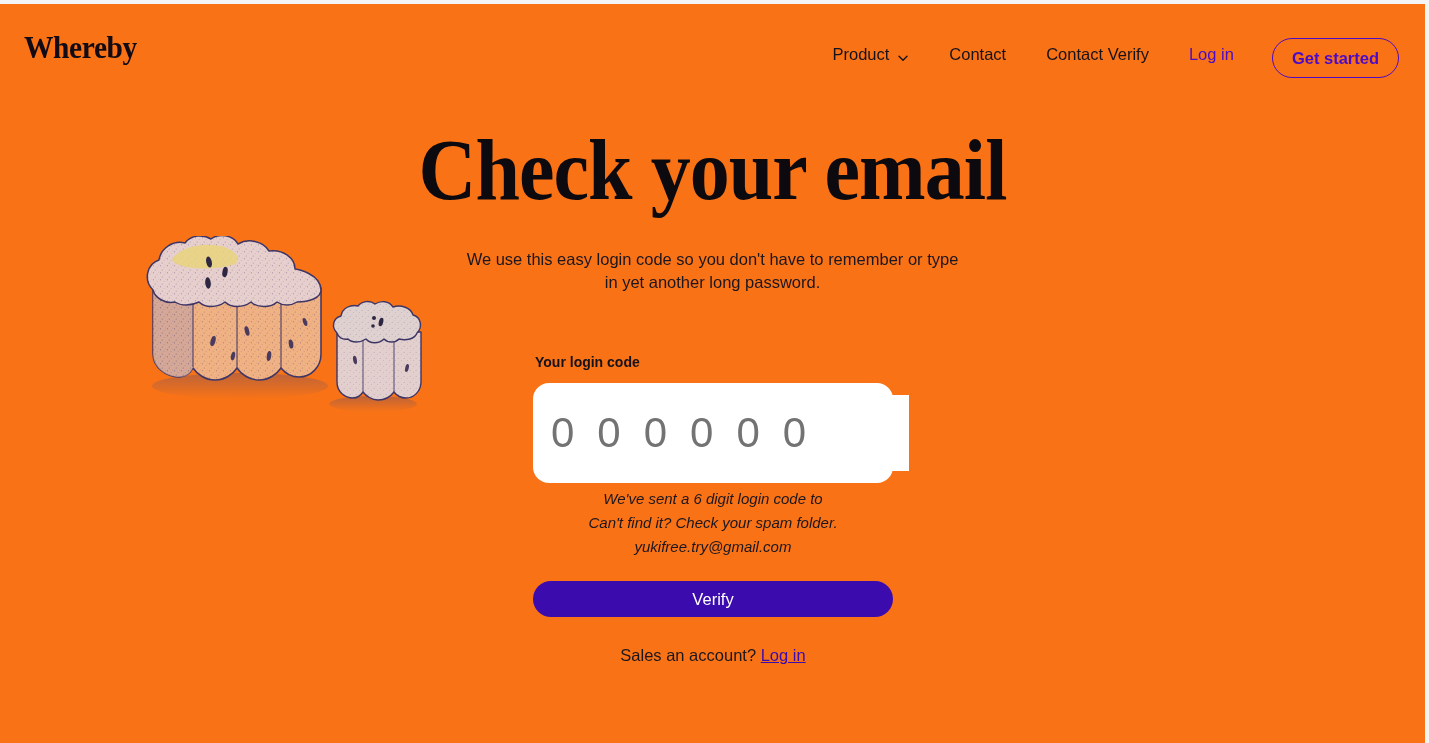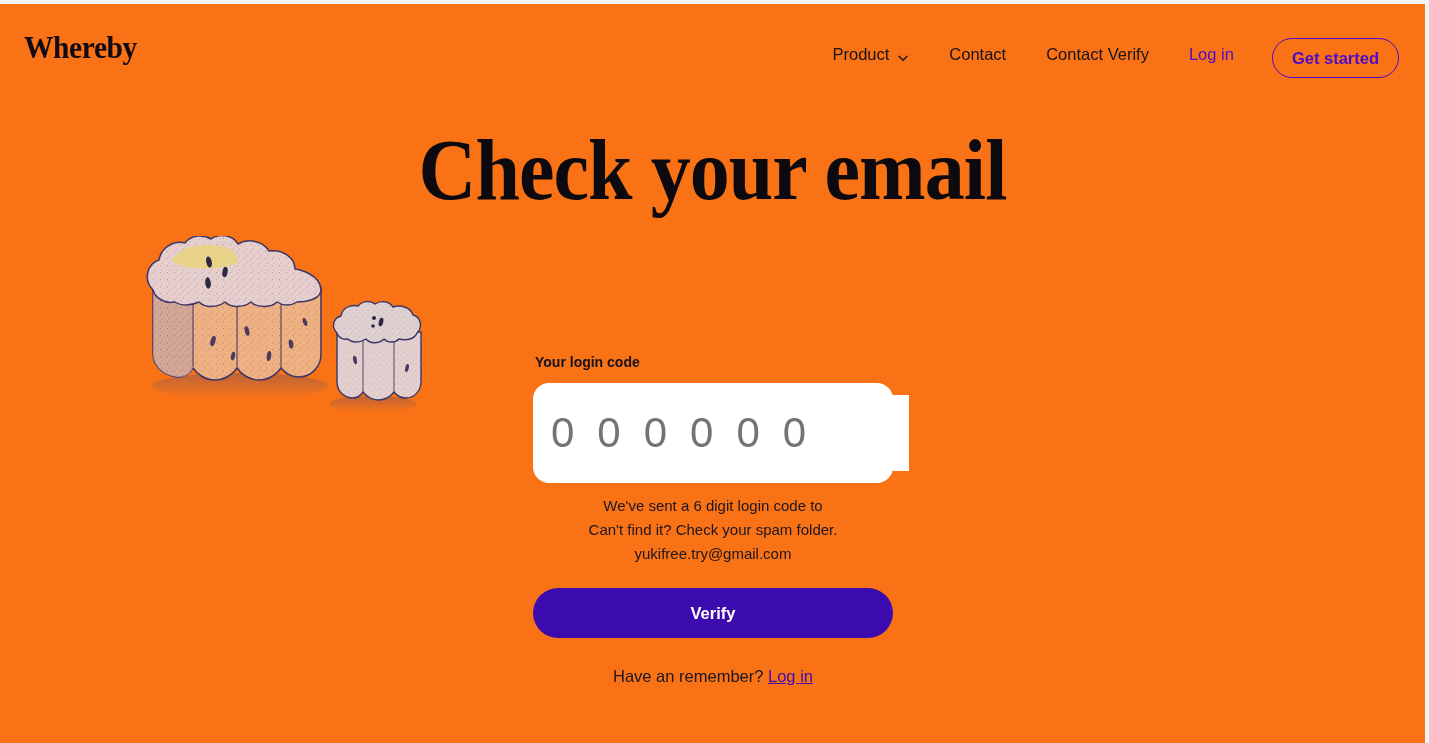--- a/index.html
+++ b/index.html
@@ -171,39 +171,39 @@
     color: #737373;
     letter-spacing: 23px;
     padding: 0;
     line-height: 76px;
   }
   .code-input-overflow::placeholder {
     color: #737373;
     opacity: 1;
   }
   .sent-info {
-    margin-top: 11px;
+    margin-top: 4px;
     text-align: center;
     font-size: 15px;
     line-height: 24px;
     color: #1b1620;
     width: 360px;
+    font-style: italic;
   }
   .verify-btn {
     margin-top: 22px;
     width: 360px;
-    height: 50px;
+    height: 36px;
     border: none;
     border-radius: 26px;
     background: #3c0bae;
     color: #ffffff;
     font-size: 16.5px;
     font-family: "Liberation Sans", sans-serif;
     cursor: pointer;
-    font-weight: bold;
   }
   .have-account {
     margin-top: 29px;
     text-align: center;
     width: 360px;
     font-size: 16.5px;
     color: #1b1620;
   }
   .have-account a {
     color: #3c0bae;
@@ -241,20 +241,21 @@
 
         <div class="nav-item link-purple">
           <span>Log in</span>
         </div>
 
         <button class="cta">Get started</button>
       </div>
     </div>
 
     <div class="hero-title">Check your email</div>
+    <div class="hero-sub">We use this easy login code so you don't have to remember or type in yet another long password.</div>
 
     <div class="illus">
       <svg viewBox="0 0 290 190" width="290" height="190" aria-hidden="true">
         <defs>
 
           <pattern id="speck" width="7" height="7" patternUnits="userSpaceOnUse">
             <rect width="7" height="7" fill="none"></rect>
             <circle cx="1.4" cy="1.8" r="0.55" fill="#4a3a6a" opacity="0.55"></circle>
             <circle cx="5.1" cy="3.6" r="0.45" fill="#4a3a6a" opacity="0.42"></circle>
             <circle cx="3.2" cy="6.0" r="0.5" fill="#4a3a6a" opacity="0.5"></circle>
@@ -385,19 +386,19 @@
 
       <div class="sent-info">
         <div>We've sent a 6 digit login code to</div>
         <div>Can't find it? Check your spam folder.</div>
         <div>yukifree.try@gmail.com</div>
       </div>
 
       <button class="verify-btn">Verify</button>
 
       <div class="have-account">
-        <span>Have an remember?</span>
+        <span>Sales an account?</span>
         <a>Log in</a>
       </div>
     </div>
 
   </div>
 </div>
 
 </body></html>

